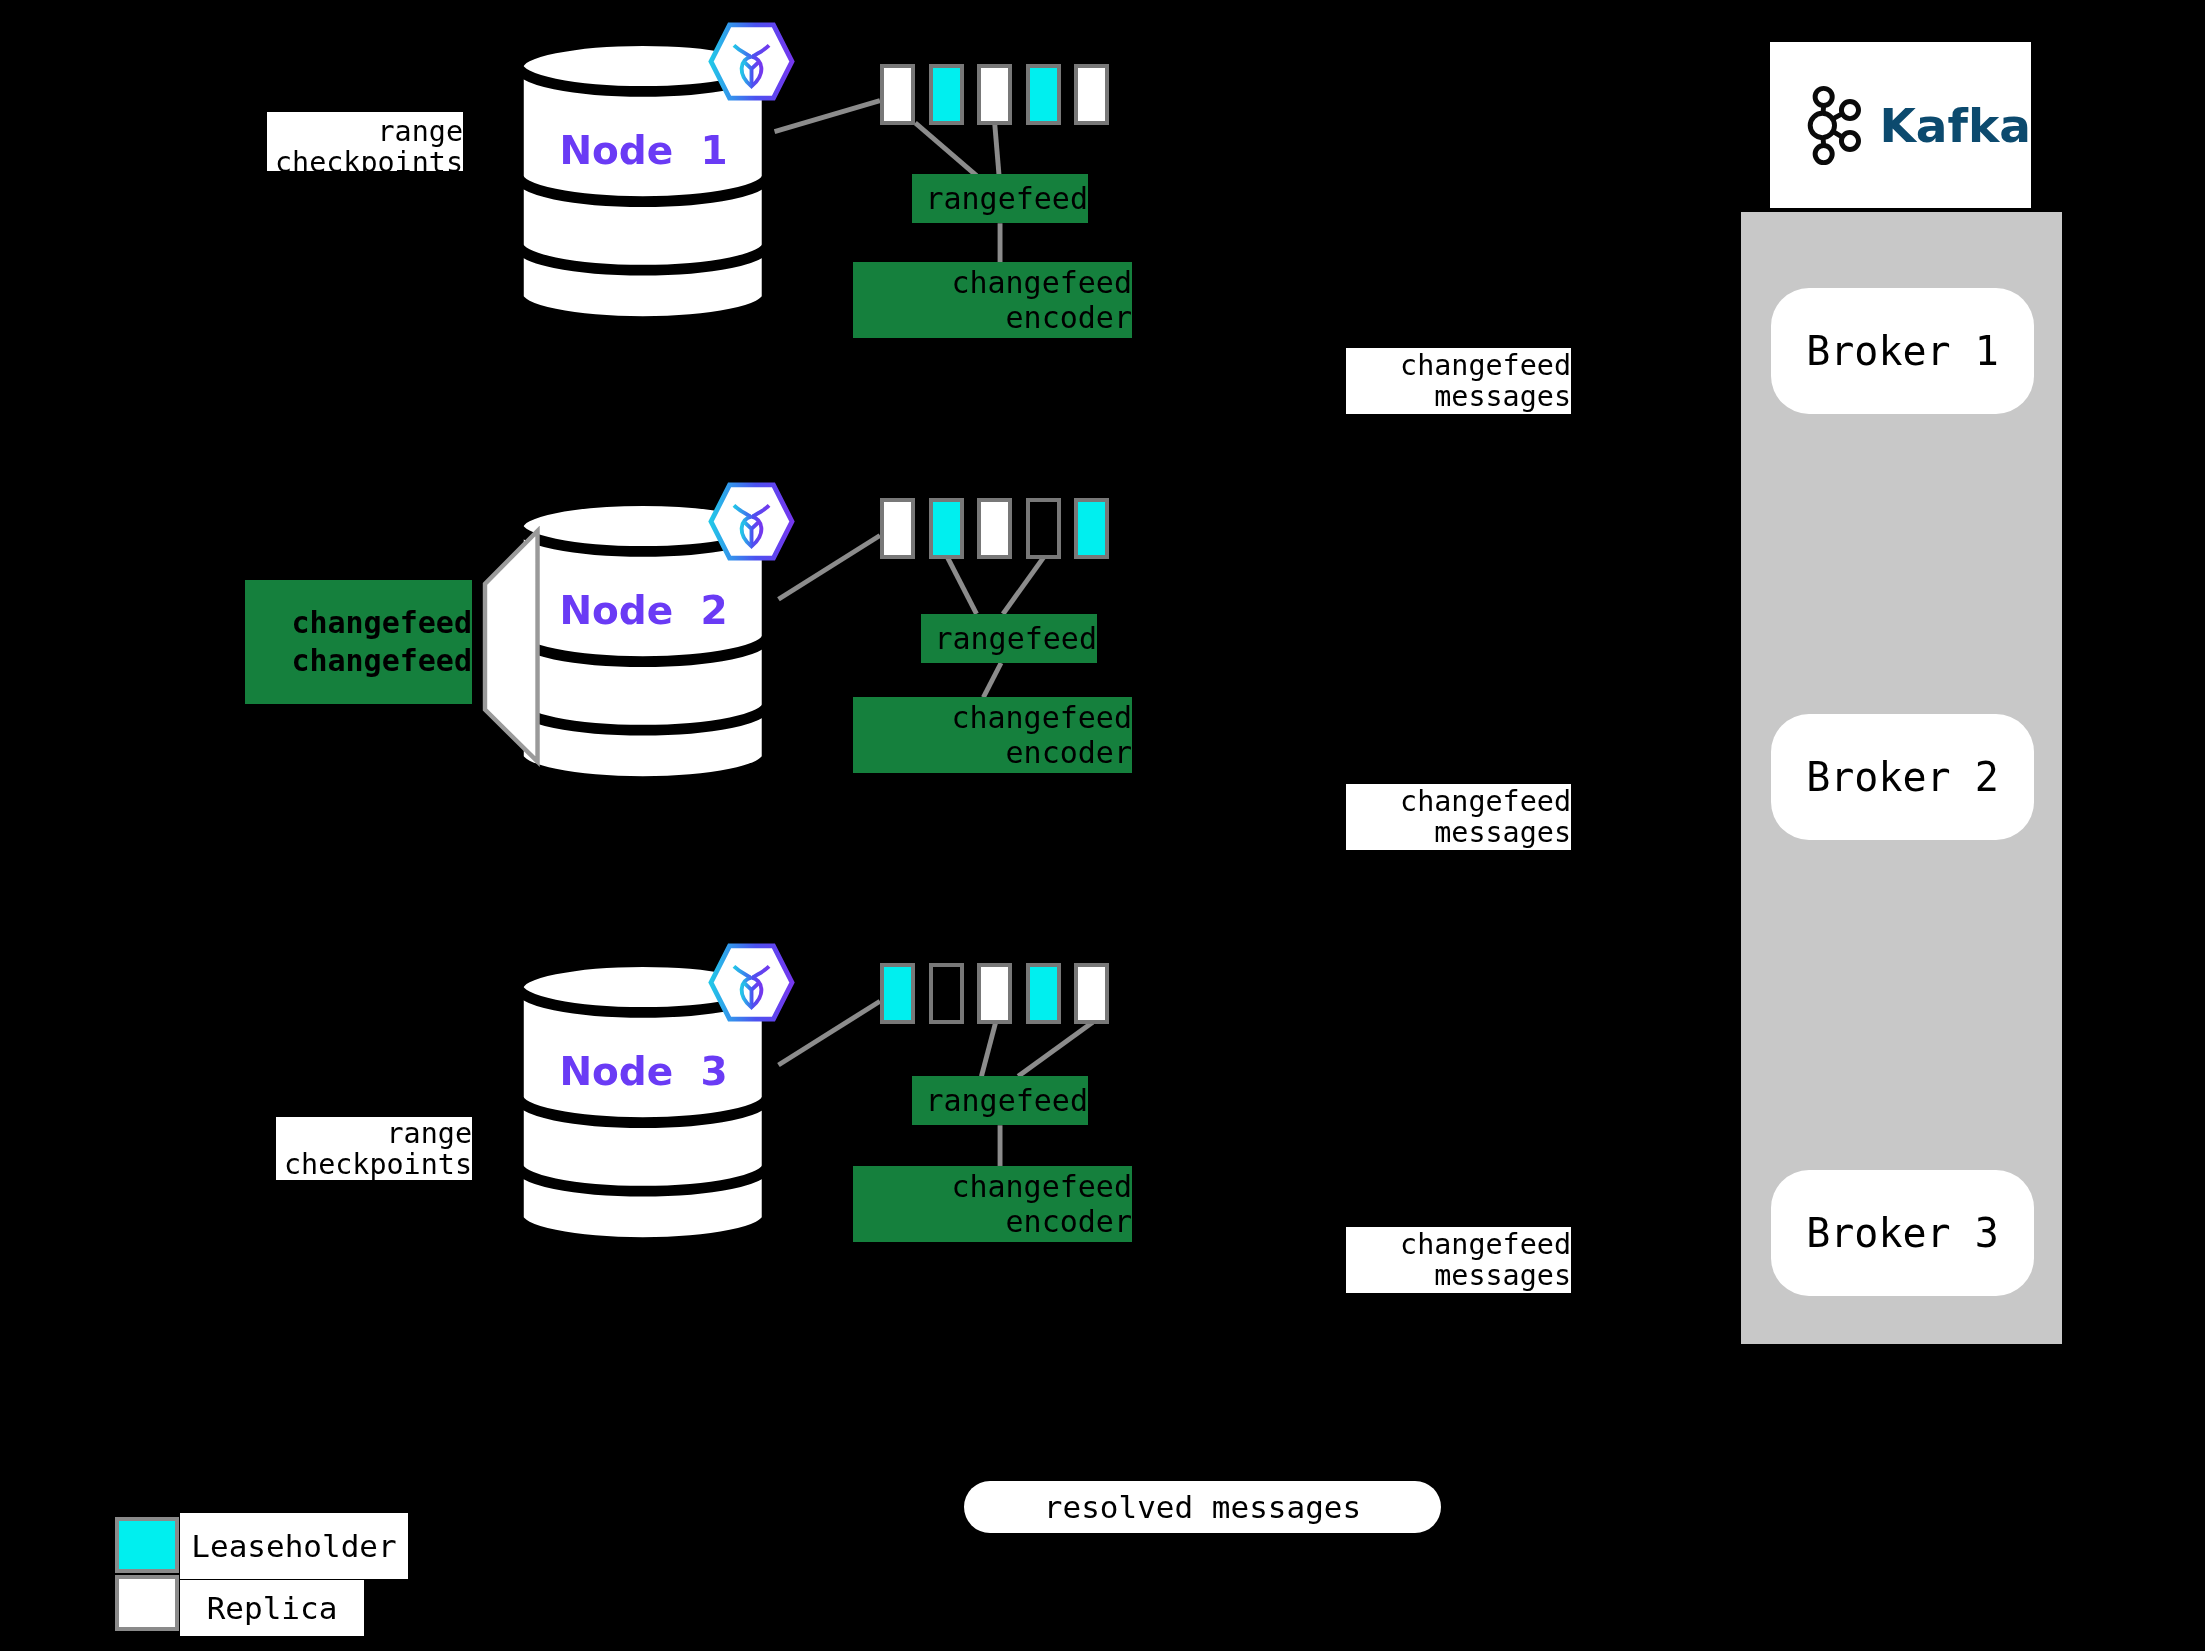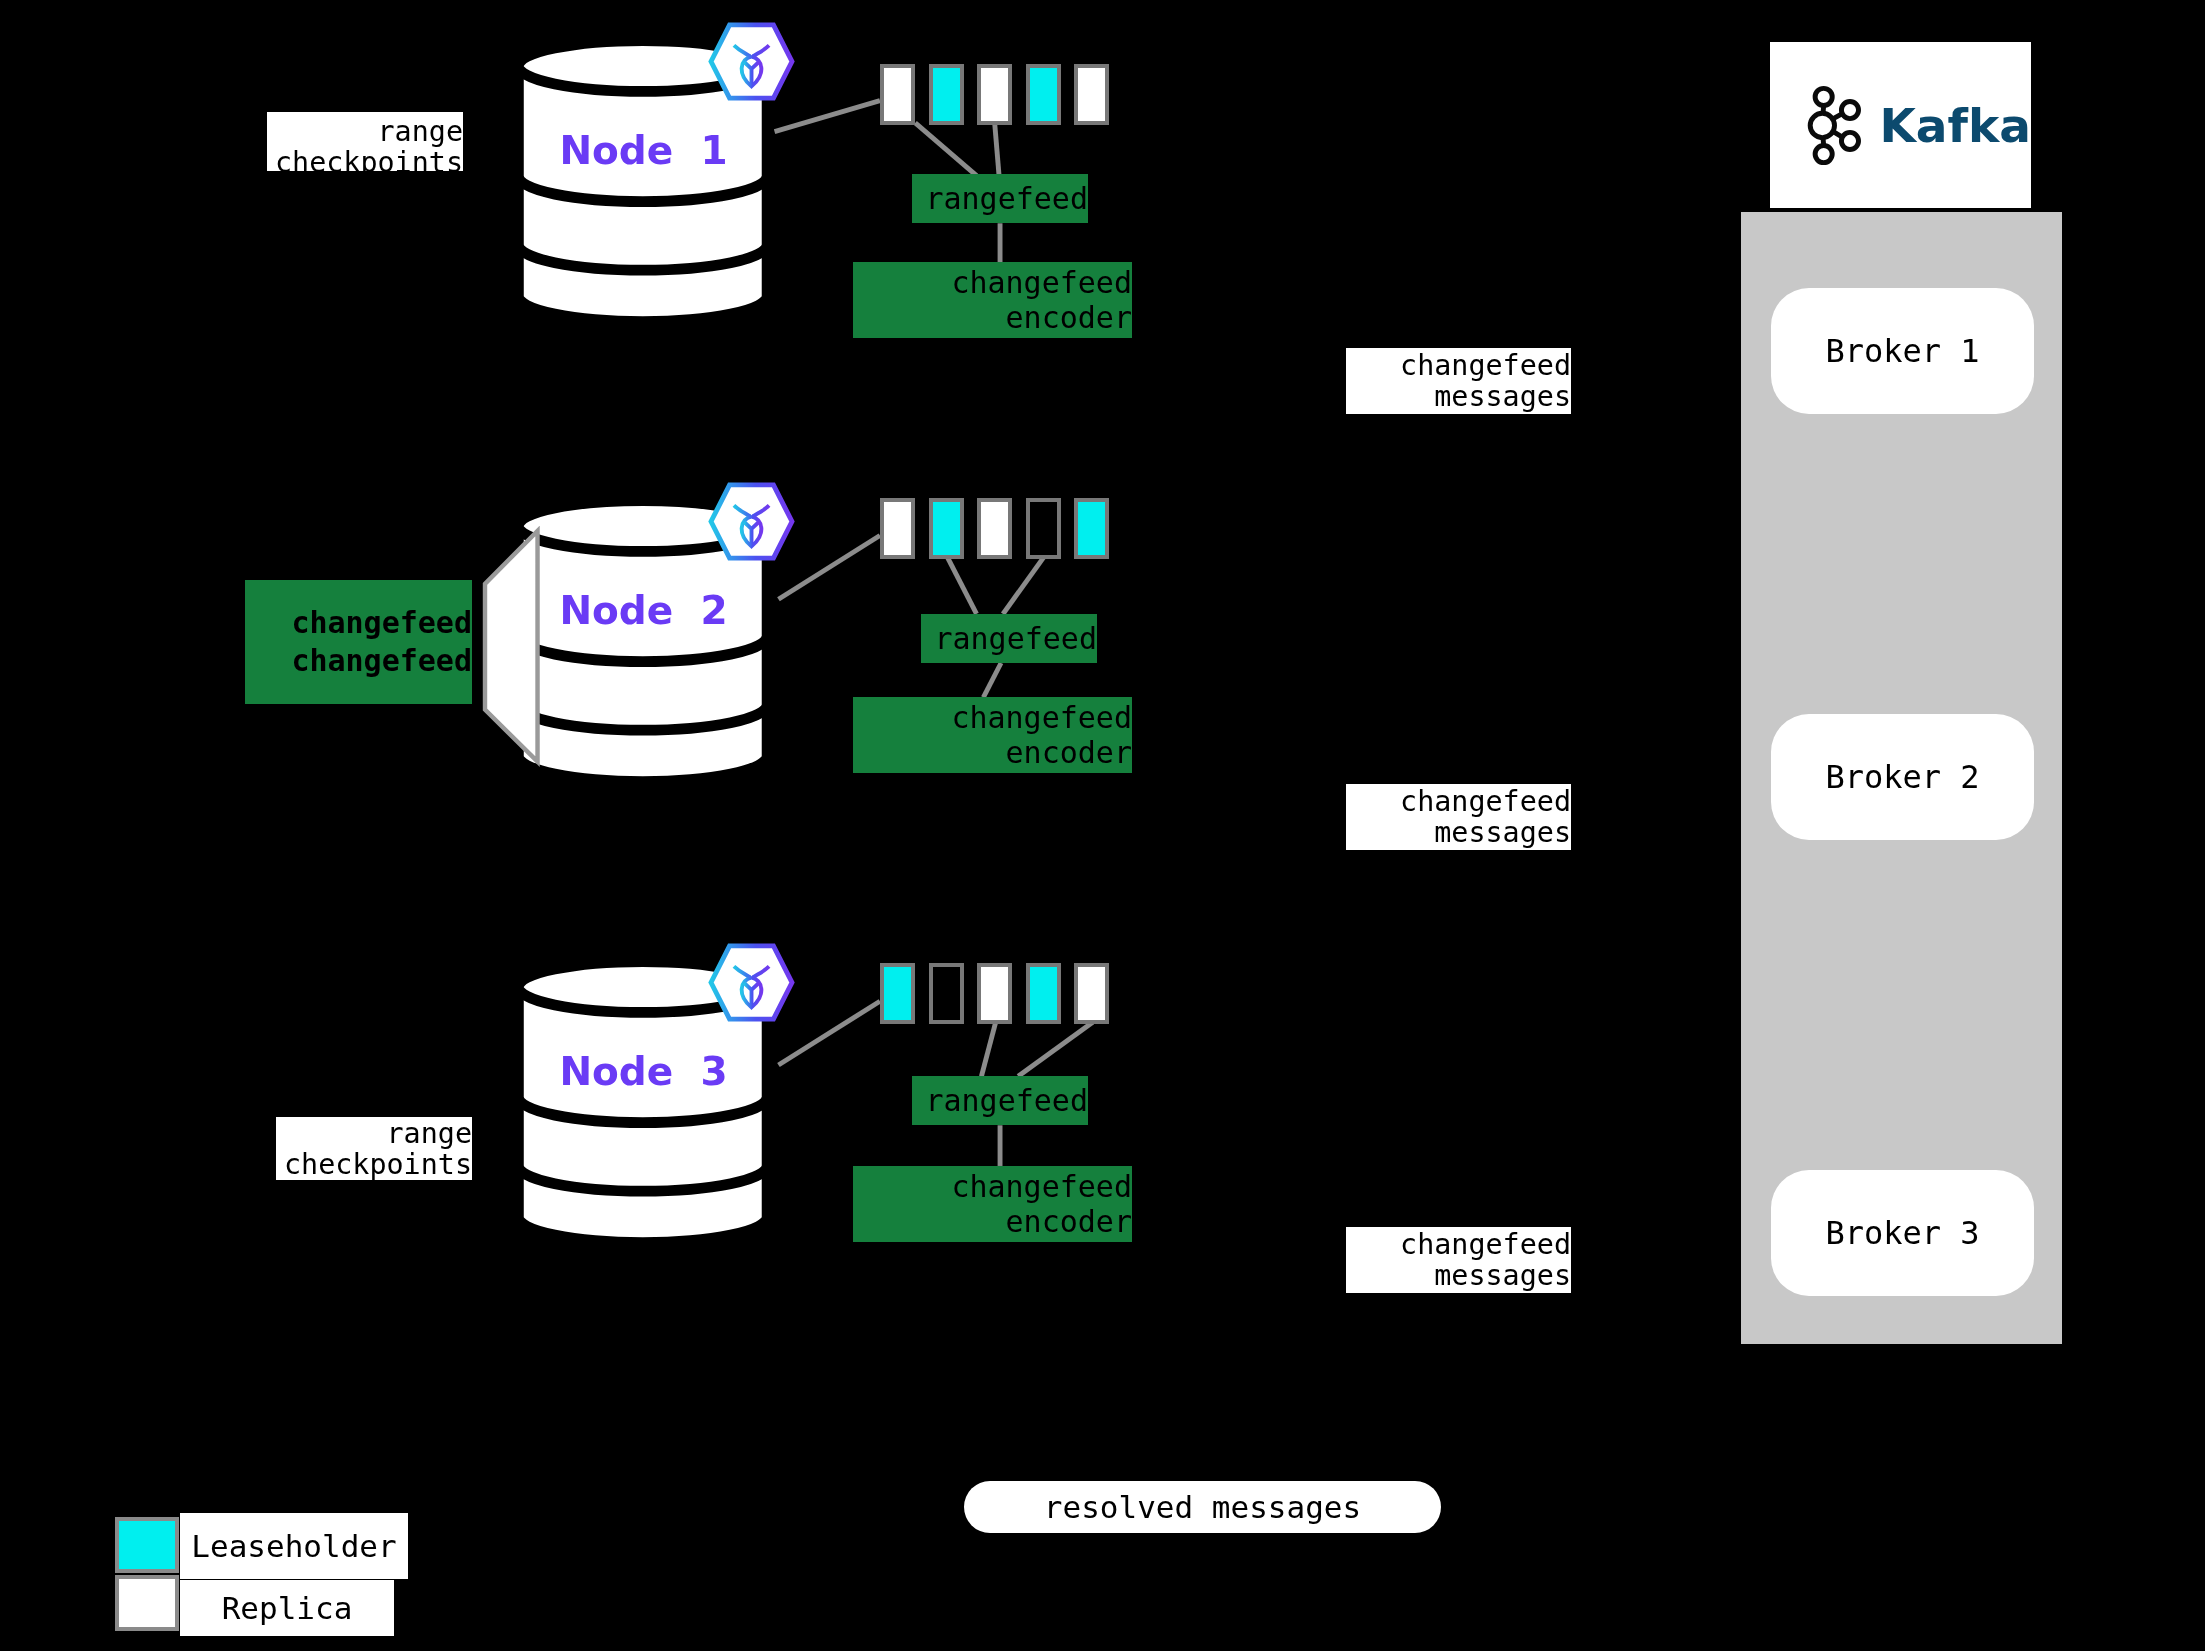--- a/index.html
+++ b/index.html
@@ -21,21 +21,21 @@
   .node-label{color:var(--purple,#6a3bf5);font-family:"DejaVu Sans","Liberation Sans",sans-serif;
               font-weight:bold;font-size:39px;word-spacing:13.7px;text-align:center;}
 
   .sq{position:absolute;width:35px;height:61px;border:4.9px solid #787878;box-sizing:border-box;}
   .sq.leaseholder{background:var(--cyan,#00efef);}
   .sq.replica{background:#fff;}
   .sq.empty{background:transparent;}
 
   .broker-wrap{background:#c8c8c8;}
   .broker{position:absolute;left:30px;width:263px;height:126px;background:#fff;border-radius:38px;
-          display:flex;align-items:center;justify-content:center;font-size:32px;color:#000;}
+          display:flex;align-items:center;justify-content:center;font-size:40px;color:#000;}
 
   .kafka-box{background:#fff;display:flex;align-items:center;}
   .kafka-word{font-family:"DejaVu Sans","Liberation Sans",sans-serif;font-weight:bold;font-size:47px;color:#0c4a6e;}
 
   .pill{background:#fff;border-radius:27.5px;display:flex;align-items:center;justify-content:center;
         font-size:31px;color:#000;margin-top:23px;}
 
   .legend-swatch{position:absolute;width:64px;height:56px;border:4.9px solid #8a8a8a;box-sizing:border-box;}
   .legend-label{position:absolute;background:#fff;color:#000;display:flex;align-items:center;justify-content:center;font-size:31px;}
 </style>
@@ -221,18 +221,18 @@
 
   <div class="abs pill" style="left:964px;top:1458px;width:477px;height:52px;">
     <span>resolved messages</span>
     </div>
 
   <div class="legend-swatch" style="left:115px;top:1517px;background:var(--cyan,#00efef);"></div>
   <div class="legend-swatch" style="left:115px;top:1575px;background:#fff;"></div>
   <div class="legend-label" style="left:180px;top:1513px;width:228px;height:66px;">
     <span>Leaseholder</span>
     </div>
-  <div class="legend-label" style="left:180px;top:1580px;width:214px;height:56px;">
+  <div class="legend-label" style="left:180px;top:1580px;width:184px;height:56px;">
     <span>Replica</span>
     </div>
 
 </div>
 
 
 </body></html>

